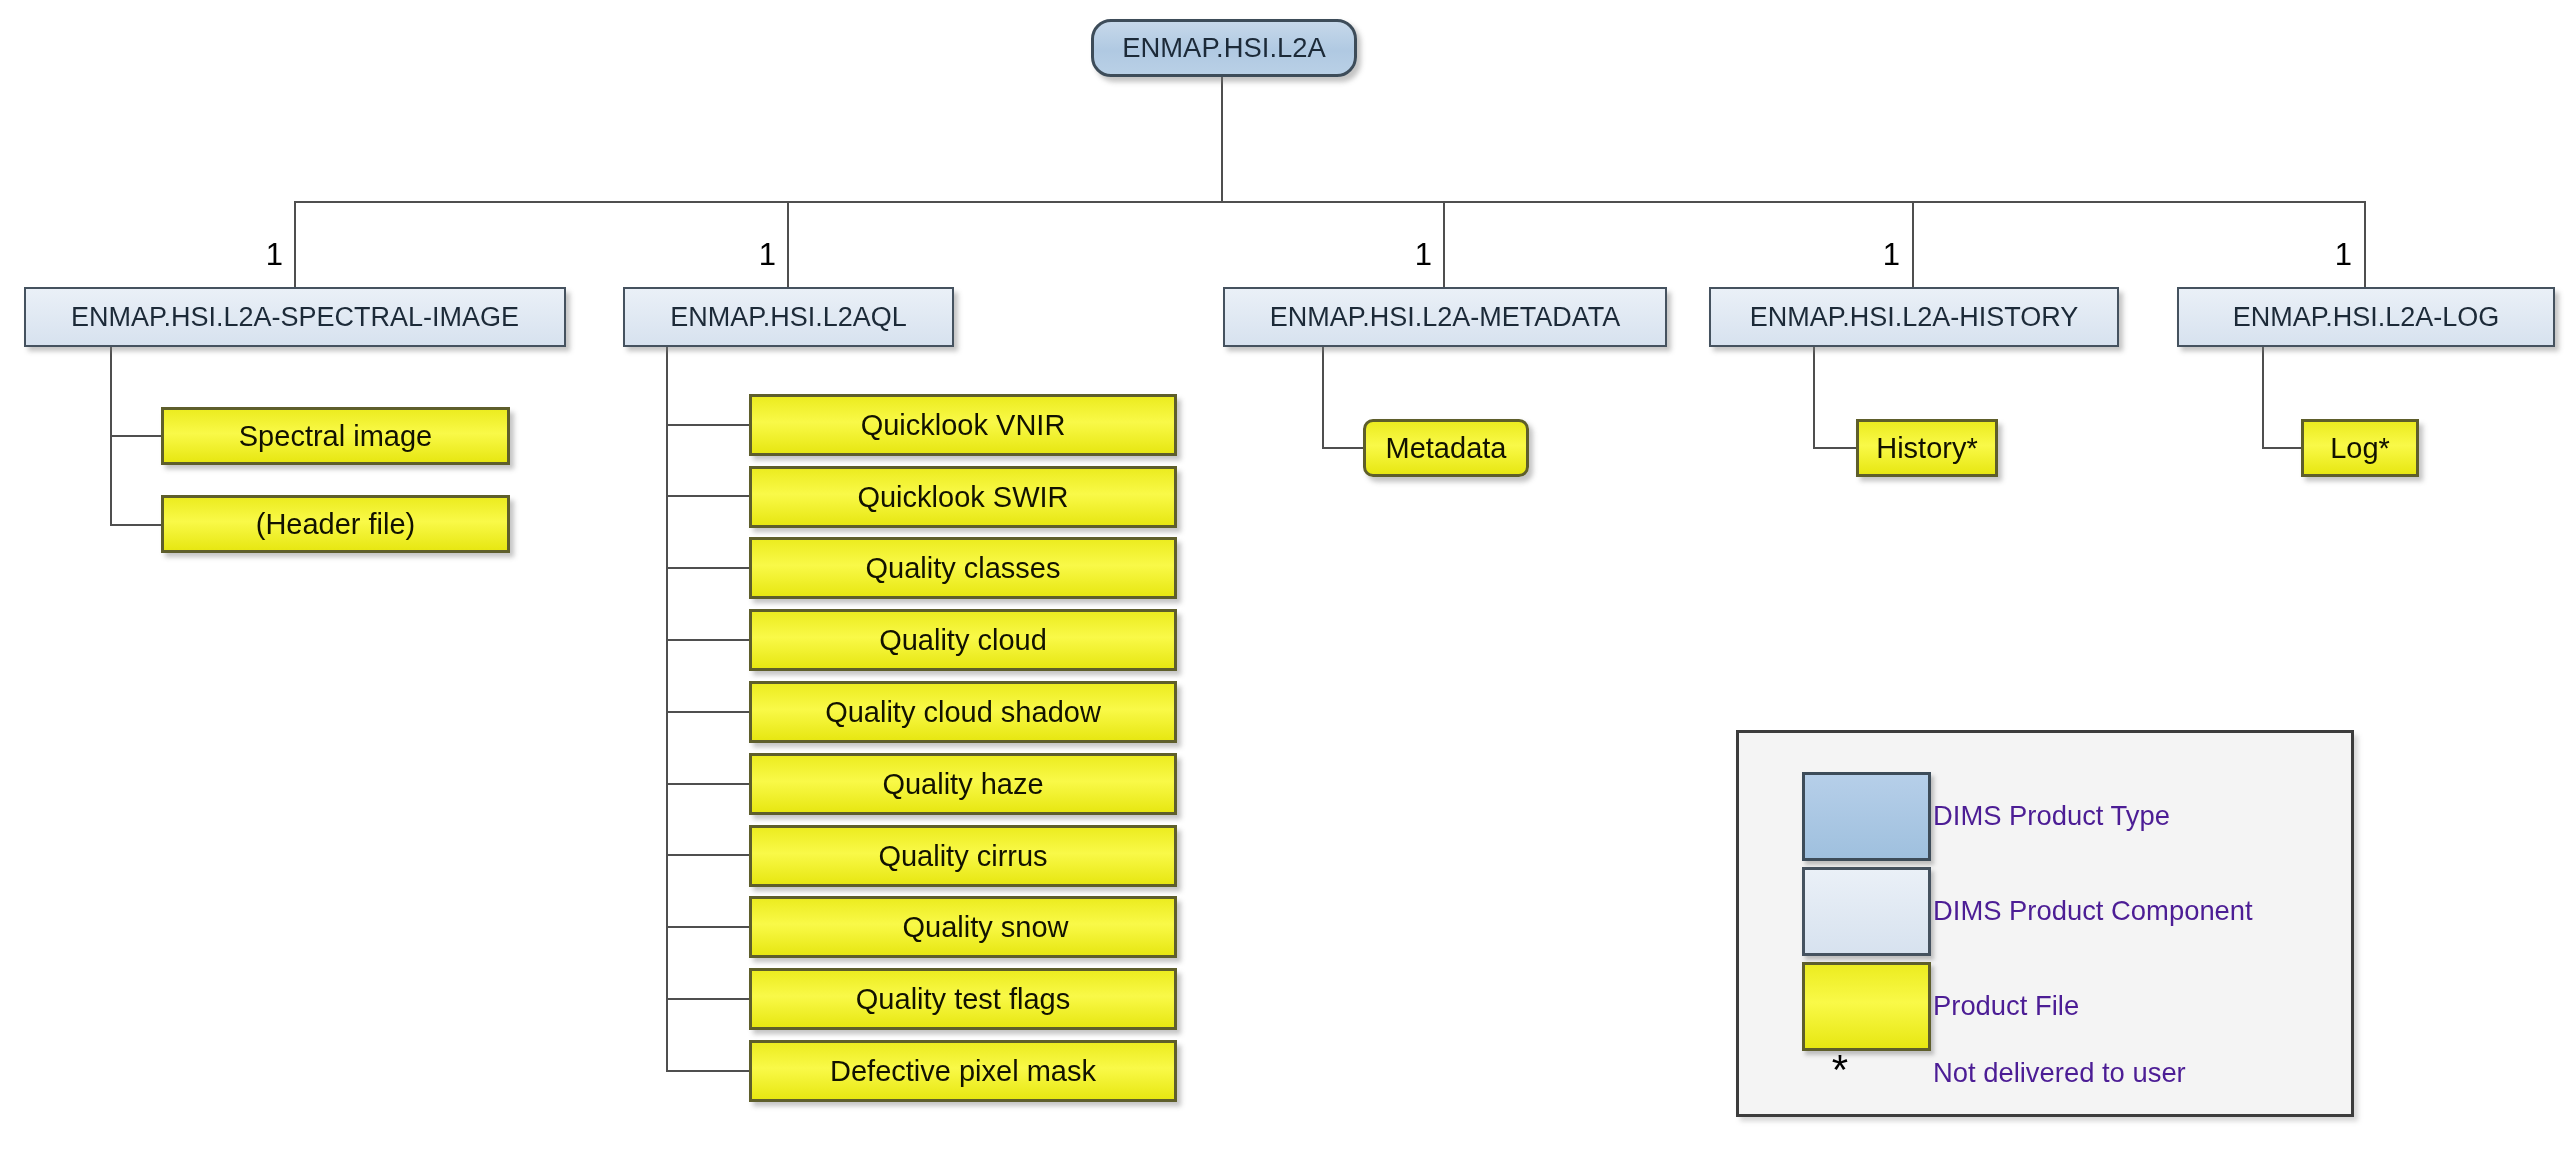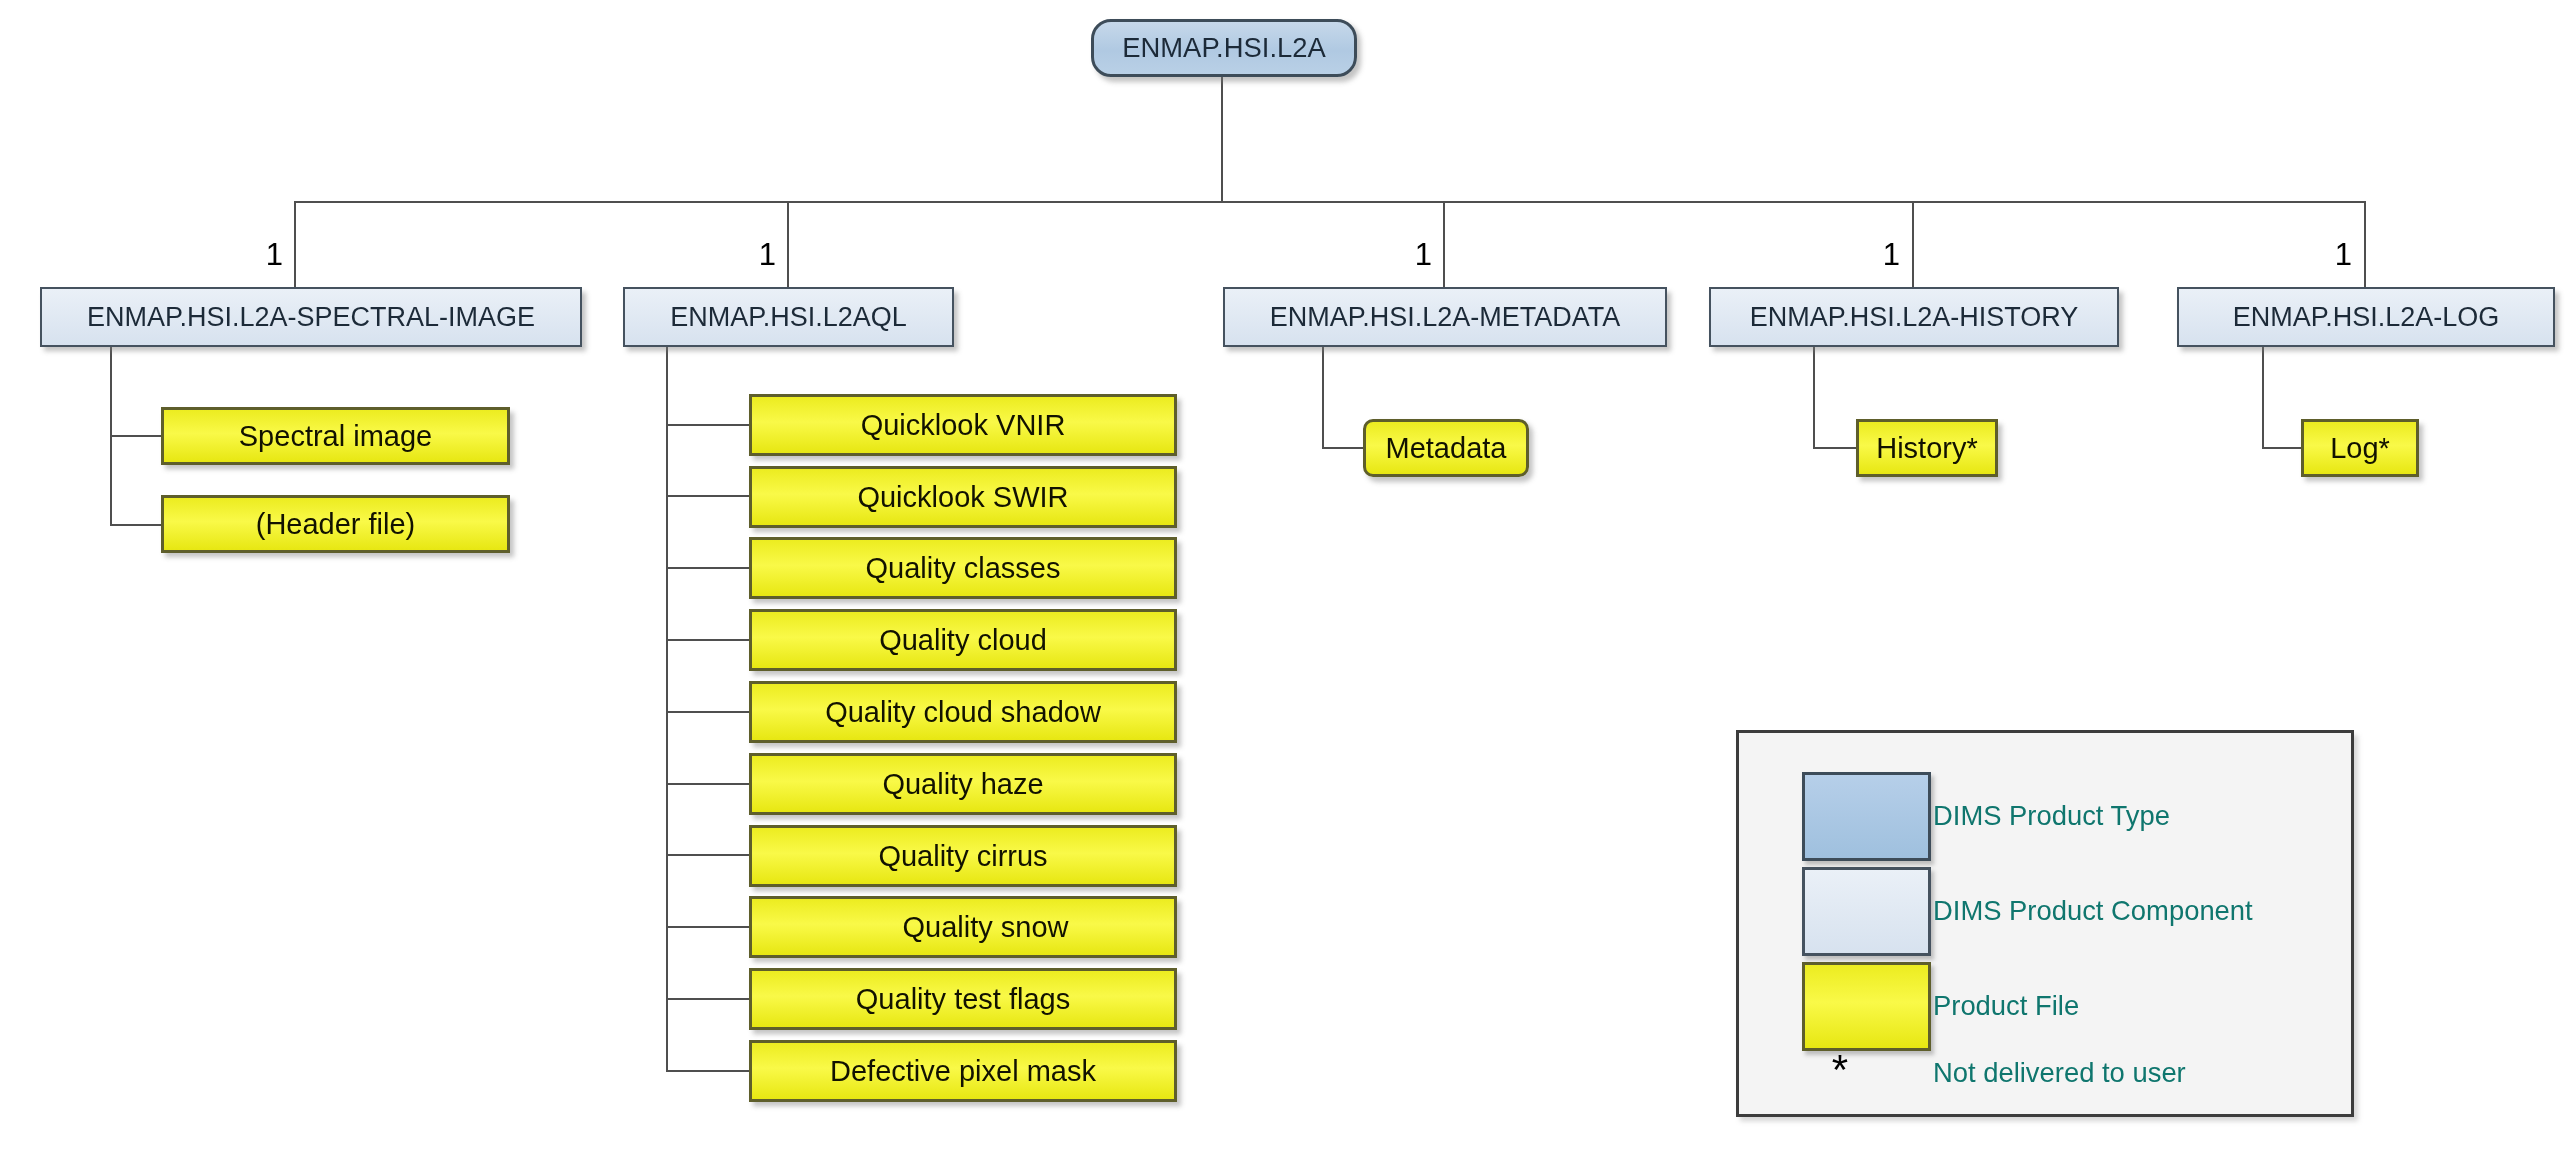--- a/index.html
+++ b/index.html
@@ -20,21 +20,21 @@
   .line{position:absolute;background:#4f4f4f;}
   .mult{position:absolute;width:48px;text-align:right;font-size:31px;color:#000;}
   .legend{position:absolute;left:1736px;top:730px;width:618px;height:387px;
        background:#f4f4f4;border:3.2px solid #3c3c3c;box-sizing:border-box;
        box-shadow:4px 4.8px 4.8px rgba(140,140,140,.35);}
   .legend .sw{position:absolute;left:63px;width:129px;height:89px;box-sizing:border-box;
        box-shadow:3.2px 4px 4px rgba(125,125,125,.45);}
   .sw-type{background:linear-gradient(180deg,#b6cfe9 0%,#9fc0de 100%);border:3.2px solid #3d4c59;}
   .sw-component{background:linear-gradient(180deg,#eaf0f7 0%,#d7e2ef 100%);border:3.2px solid #45525f;}
   .sw-file{background:linear-gradient(180deg,#ecec20 0%,#f9f948 45%,#e7e712 100%);border:3.2px solid #5e5e2b;}
-  .legend .lbl{position:absolute;left:194px;font-size:27.4px;color:#0f766e;white-space:nowrap;}
+  .legend .lbl{position:absolute;left:194px;font-size:27.4px;color:#4c1d95;white-space:nowrap;}
   .legend .star{position:absolute;left:77px;width:48px;text-align:center;
        font-size:42px;color:#000;}
 </style>
 </head>
 <body>
 
 <div class="canvas">
 
   <div class="line" style="left:1221px;top:77px;width:2.4px;height:124px;"></div>
   <div class="line" style="left:294px;top:201px;width:2072px;height:2.4px;"></div>
@@ -68,21 +68,21 @@
   <div class="line" style="left:2262px;top:447px;width:40px;height:2.4px;"></div>
 
   <div class="mult" style="left:235px;top:237px;">1</div>
   <div class="mult" style="left:728px;top:237px;">1</div>
   <div class="mult" style="left:1384px;top:237px;">1</div>
   <div class="mult" style="left:1852px;top:237px;">1</div>
   <div class="mult" style="left:2304px;top:237px;">1</div>
 
   <div class="box node-type" style="left:1091px;top:19.4px;width:266px;height:58px;border-radius:20px;">ENMAP.HSI.L2A</div>
 
-  <div class="box node-component" style="left:24px;top:287px;width:542px;height:60px;margin-left:16px;">ENMAP.HSI.L2A-SPECTRAL-IMAGE</div>
+  <div class="box node-component" style="left:24px;top:287px;width:542px;height:60px;">ENMAP.HSI.L2A-SPECTRAL-IMAGE</div>
   <div class="box node-component" style="left:623px;top:287px;width:331px;height:60px;">ENMAP.HSI.L2AQL</div>
   <div class="box node-component" style="left:1223px;top:287px;width:444px;height:60px;">ENMAP.HSI.L2A-METADATA</div>
   <div class="box node-component" style="left:1709px;top:287px;width:410px;height:60px;">ENMAP.HSI.L2A-HISTORY</div>
   <div class="box node-component" style="left:2177px;top:287px;width:378px;height:60px;">ENMAP.HSI.L2A-LOG</div>
 
   <div class="box node-file" style="left:161px;top:407px;width:349px;height:58px;">Spectral image</div>
   <div class="box node-file" style="left:161px;top:495px;width:349px;height:58px;">(Header file)</div>
 
   <div class="box node-file" style="left:749px;top:394px;width:428px;height:62px;">Quicklook VNIR</div>
   <div class="box node-file" style="left:749px;top:466px;width:428px;height:62px;">Quicklook SWIR</div>

